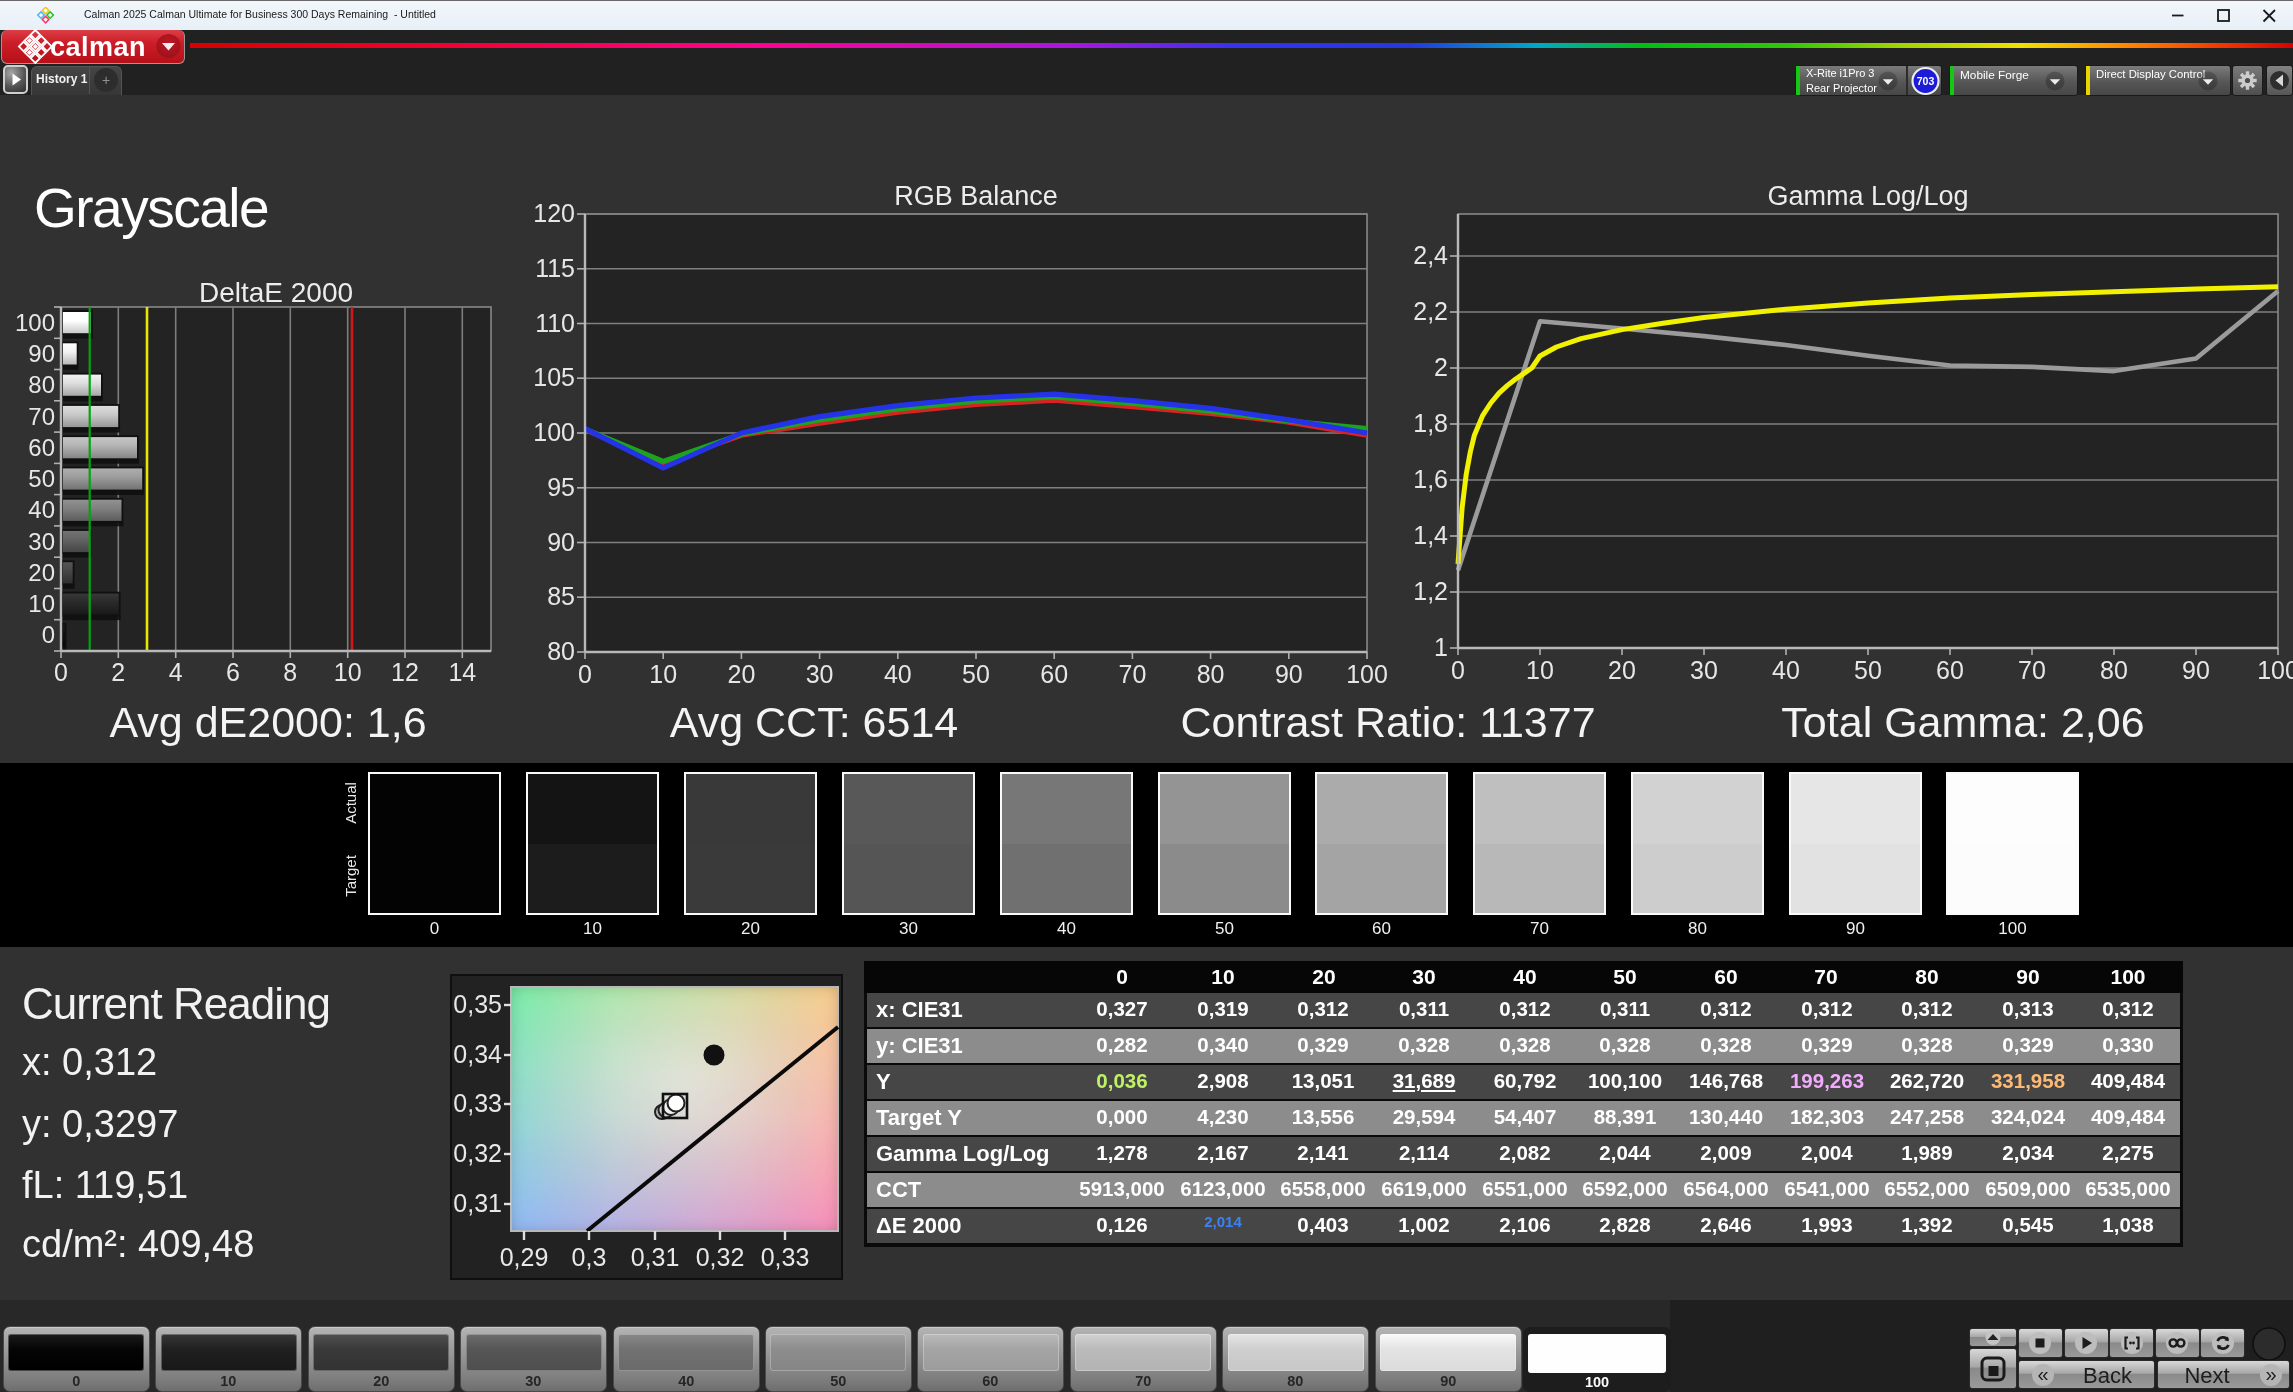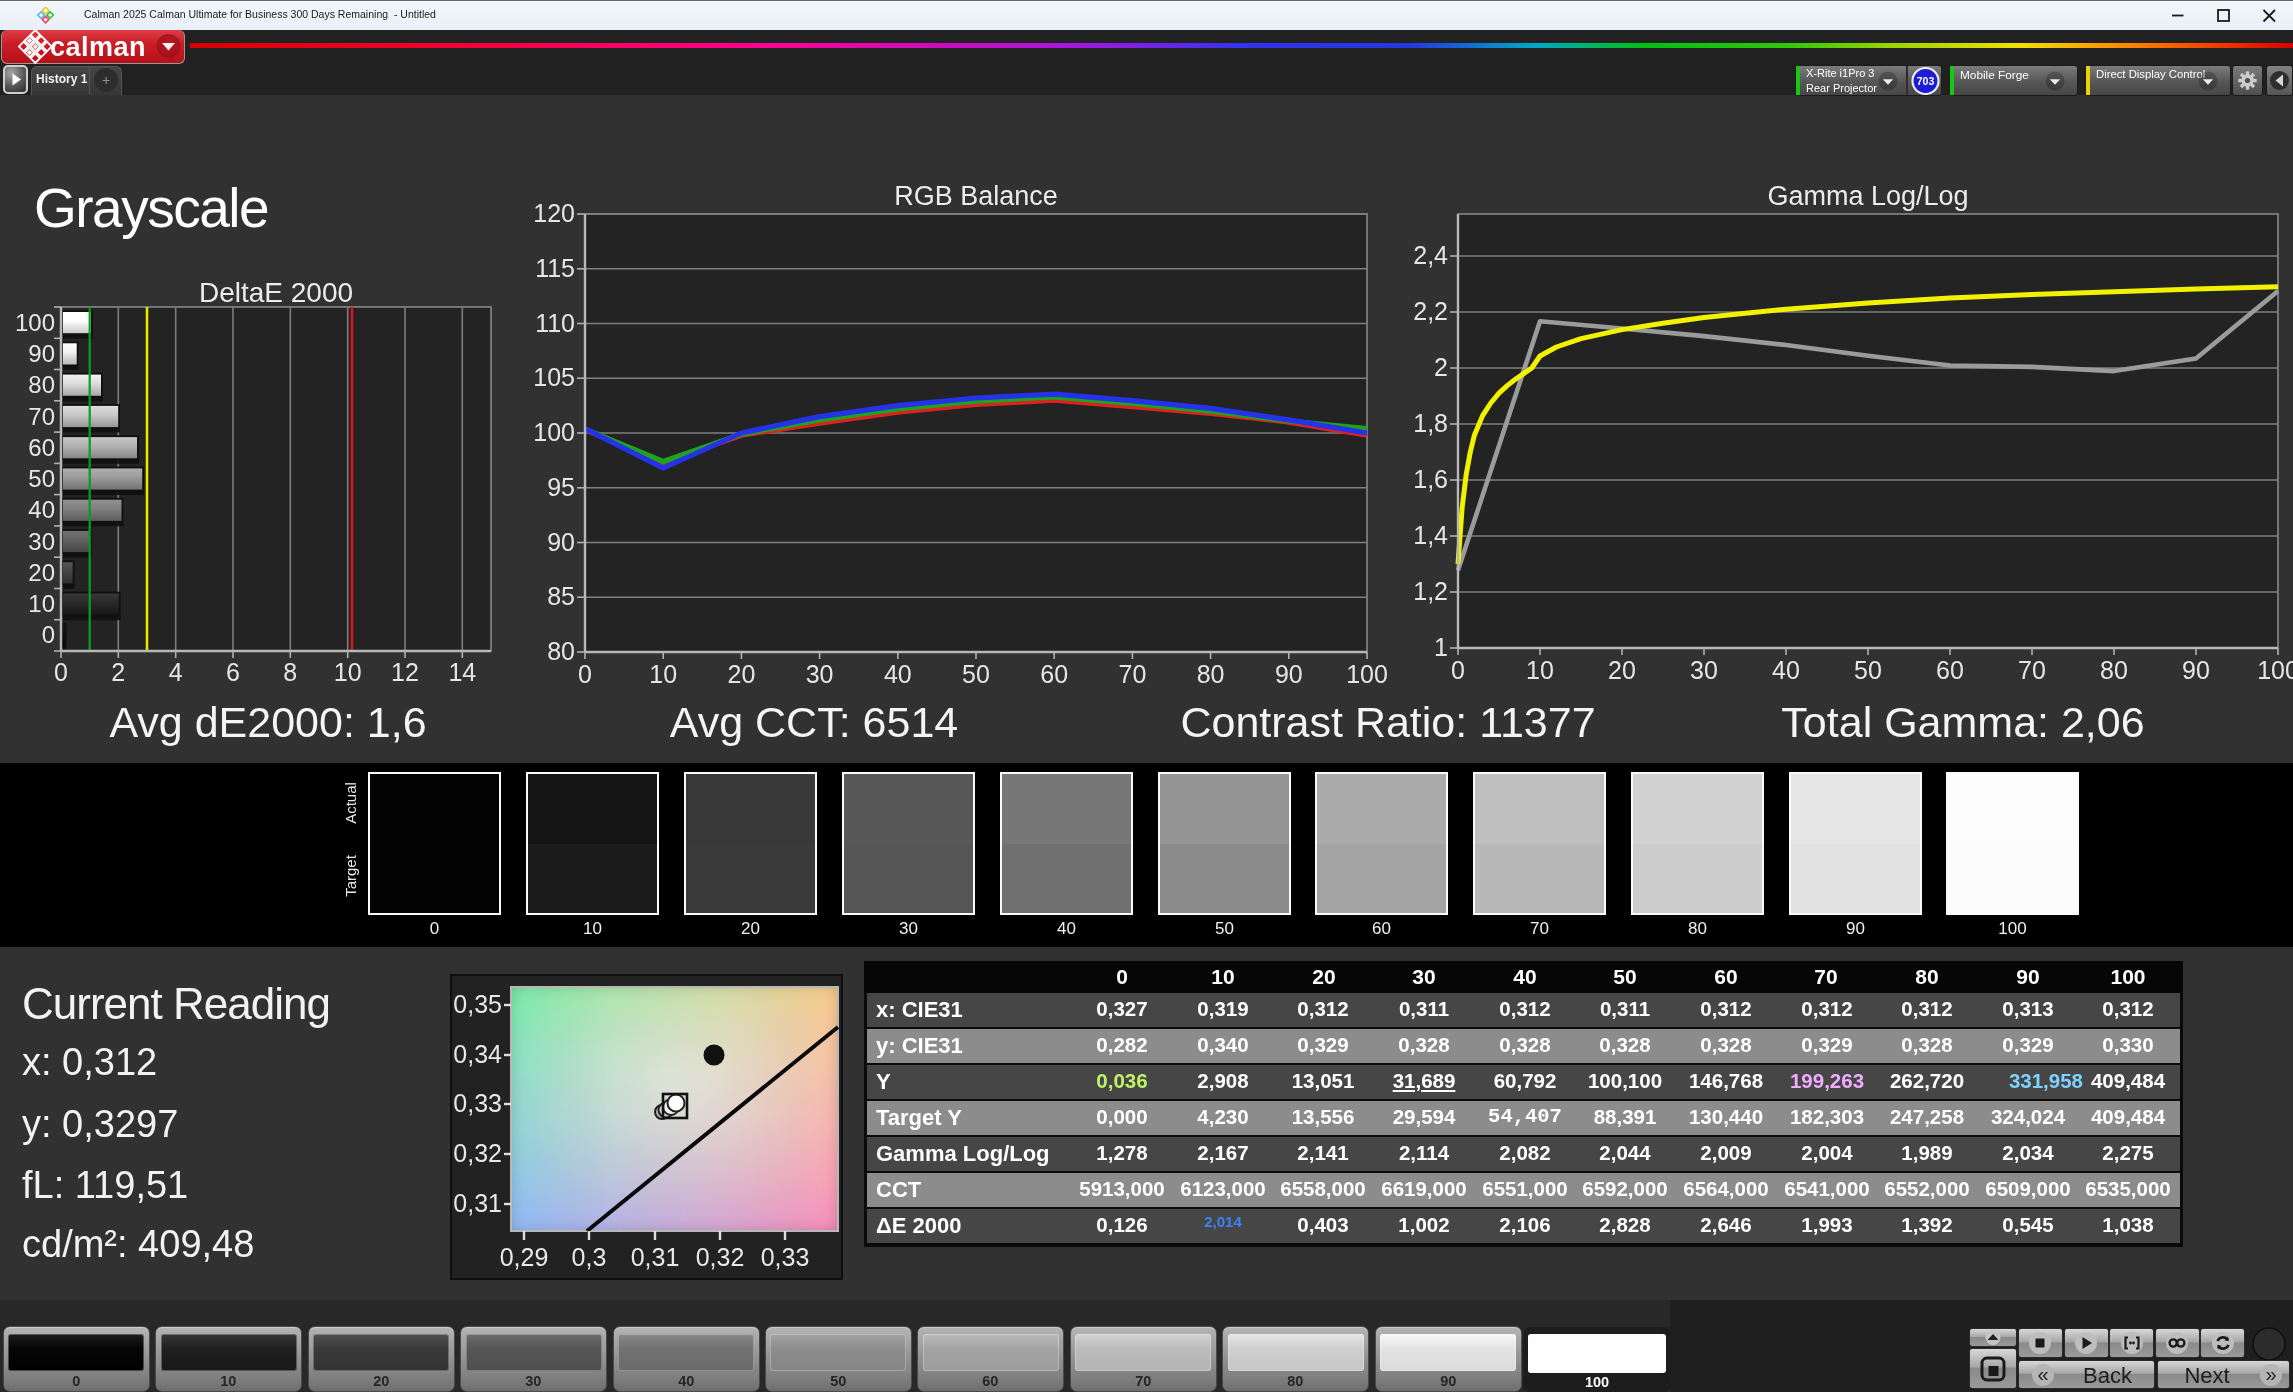--- a/index.html
+++ b/index.html
@@ -609,29 +609,29 @@
 <div class="abs" style="left:876px;top:1069px;font-size:22px;font-weight:bold;color:#fff;">Y</div>
 <div class="abs ctr" style="left:1067px;top:1069px;width:110px;font-size:20.5px;font-weight:bold;color:#bef264;">0,036</div>
 <div class="abs ctr" style="left:1168px;top:1069px;width:110px;font-size:20.5px;font-weight:bold;color:#fff;">2,908</div>
 <div class="abs ctr" style="left:1268px;top:1069px;width:110px;font-size:20.5px;font-weight:bold;color:#fff;">13,051</div>
 <div class="abs ctr" style="left:1369px;top:1069px;width:110px;font-size:20.5px;font-weight:bold;color:#fff;text-decoration:underline;">31,689</div>
 <div class="abs ctr" style="left:1470px;top:1069px;width:110px;font-size:20.5px;font-weight:bold;color:#fff;">60,792</div>
 <div class="abs ctr" style="left:1570px;top:1069px;width:110px;font-size:20.5px;font-weight:bold;color:#fff;">100,100</div>
 <div class="abs ctr" style="left:1671px;top:1069px;width:110px;font-size:20.5px;font-weight:bold;color:#fff;">146,768</div>
 <div class="abs ctr" style="left:1772px;top:1069px;width:110px;font-size:20.5px;font-weight:bold;color:#f0abfc;">199,263</div>
 <div class="abs ctr" style="left:1872px;top:1069px;width:110px;font-size:20.5px;font-weight:bold;color:#fff;">262,720</div>
-<div class="abs ctr" style="left:1973px;top:1069px;width:110px;font-size:20.5px;font-weight:bold;color:#7dd3fc;text-align:right;">331,958</div>
+<div class="abs ctr" style="left:1973px;top:1069px;width:110px;font-size:20.5px;font-weight:bold;color:#fdba74;">331,958</div>
 <div class="abs ctr" style="left:2073px;top:1069px;width:110px;font-size:20.5px;font-weight:bold;color:#fff;">409,484</div>
 <div class="abs" style="left:867px;top:1101px;width:1313px;height:34px;background:#8c8c8c;"></div>
 <div class="abs" style="left:876px;top:1105px;font-size:22px;font-weight:bold;color:#fff;">Target Y</div>
 <div class="abs ctr" style="left:1067px;top:1105px;width:110px;font-size:20.5px;font-weight:bold;color:#fff;">0,000</div>
 <div class="abs ctr" style="left:1168px;top:1105px;width:110px;font-size:20.5px;font-weight:bold;color:#fff;">4,230</div>
 <div class="abs ctr" style="left:1268px;top:1105px;width:110px;font-size:20.5px;font-weight:bold;color:#fff;">13,556</div>
 <div class="abs ctr" style="left:1369px;top:1105px;width:110px;font-size:20.5px;font-weight:bold;color:#fff;">29,594</div>
-<div class="abs ctr" style="left:1470px;top:1105px;width:110px;font-size:20.5px;font-weight:bold;color:#fff;font-family:Liberation Mono, monospace;">54,407</div>
+<div class="abs ctr" style="left:1470px;top:1105px;width:110px;font-size:20.5px;font-weight:bold;color:#fff;">54,407</div>
 <div class="abs ctr" style="left:1570px;top:1105px;width:110px;font-size:20.5px;font-weight:bold;color:#fff;">88,391</div>
 <div class="abs ctr" style="left:1671px;top:1105px;width:110px;font-size:20.5px;font-weight:bold;color:#fff;">130,440</div>
 <div class="abs ctr" style="left:1772px;top:1105px;width:110px;font-size:20.5px;font-weight:bold;color:#fff;">182,303</div>
 <div class="abs ctr" style="left:1872px;top:1105px;width:110px;font-size:20.5px;font-weight:bold;color:#fff;">247,258</div>
 <div class="abs ctr" style="left:1973px;top:1105px;width:110px;font-size:20.5px;font-weight:bold;color:#fff;">324,024</div>
 <div class="abs ctr" style="left:2073px;top:1105px;width:110px;font-size:20.5px;font-weight:bold;color:#fff;">409,484</div>
 <div class="abs" style="left:867px;top:1137px;width:1313px;height:34px;background:#464646;"></div>
 <div class="abs" style="left:876px;top:1141px;font-size:22px;font-weight:bold;color:#fff;">Gamma Log/Log</div>
 <div class="abs ctr" style="left:1067px;top:1141px;width:110px;font-size:20.5px;font-weight:bold;color:#fff;">1,278</div>
 <div class="abs ctr" style="left:1168px;top:1141px;width:110px;font-size:20.5px;font-weight:bold;color:#fff;">2,167</div>

